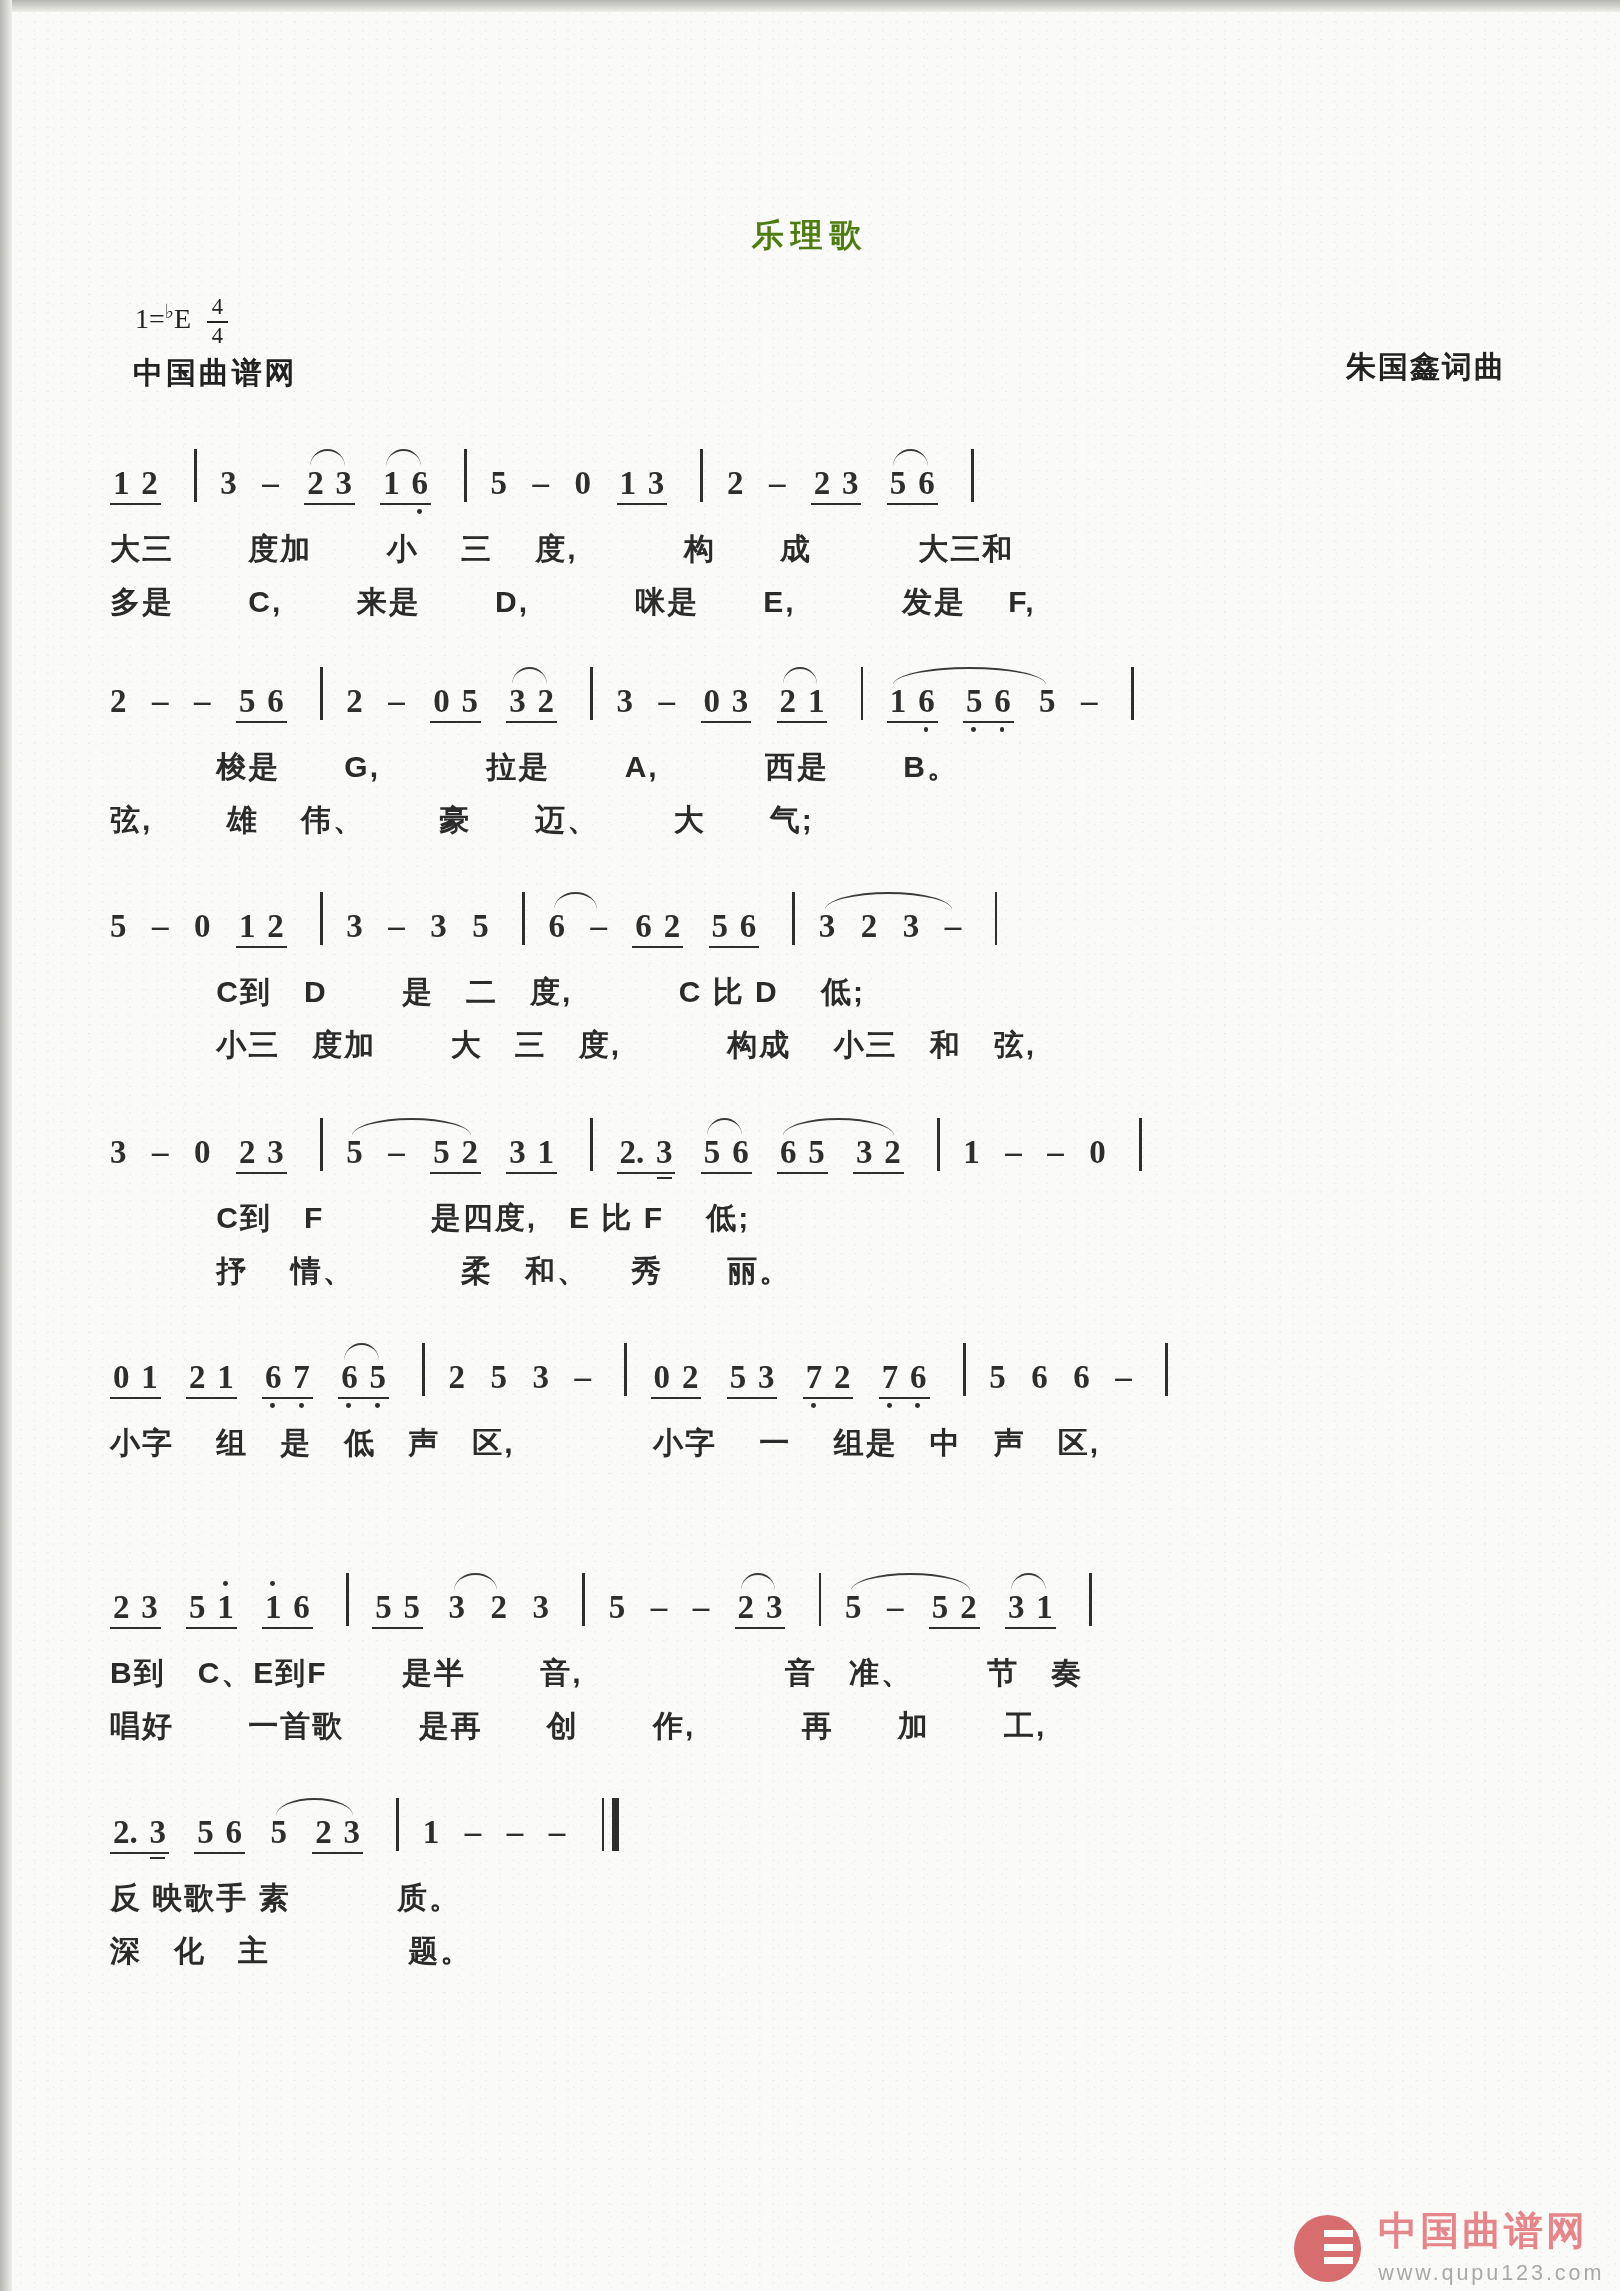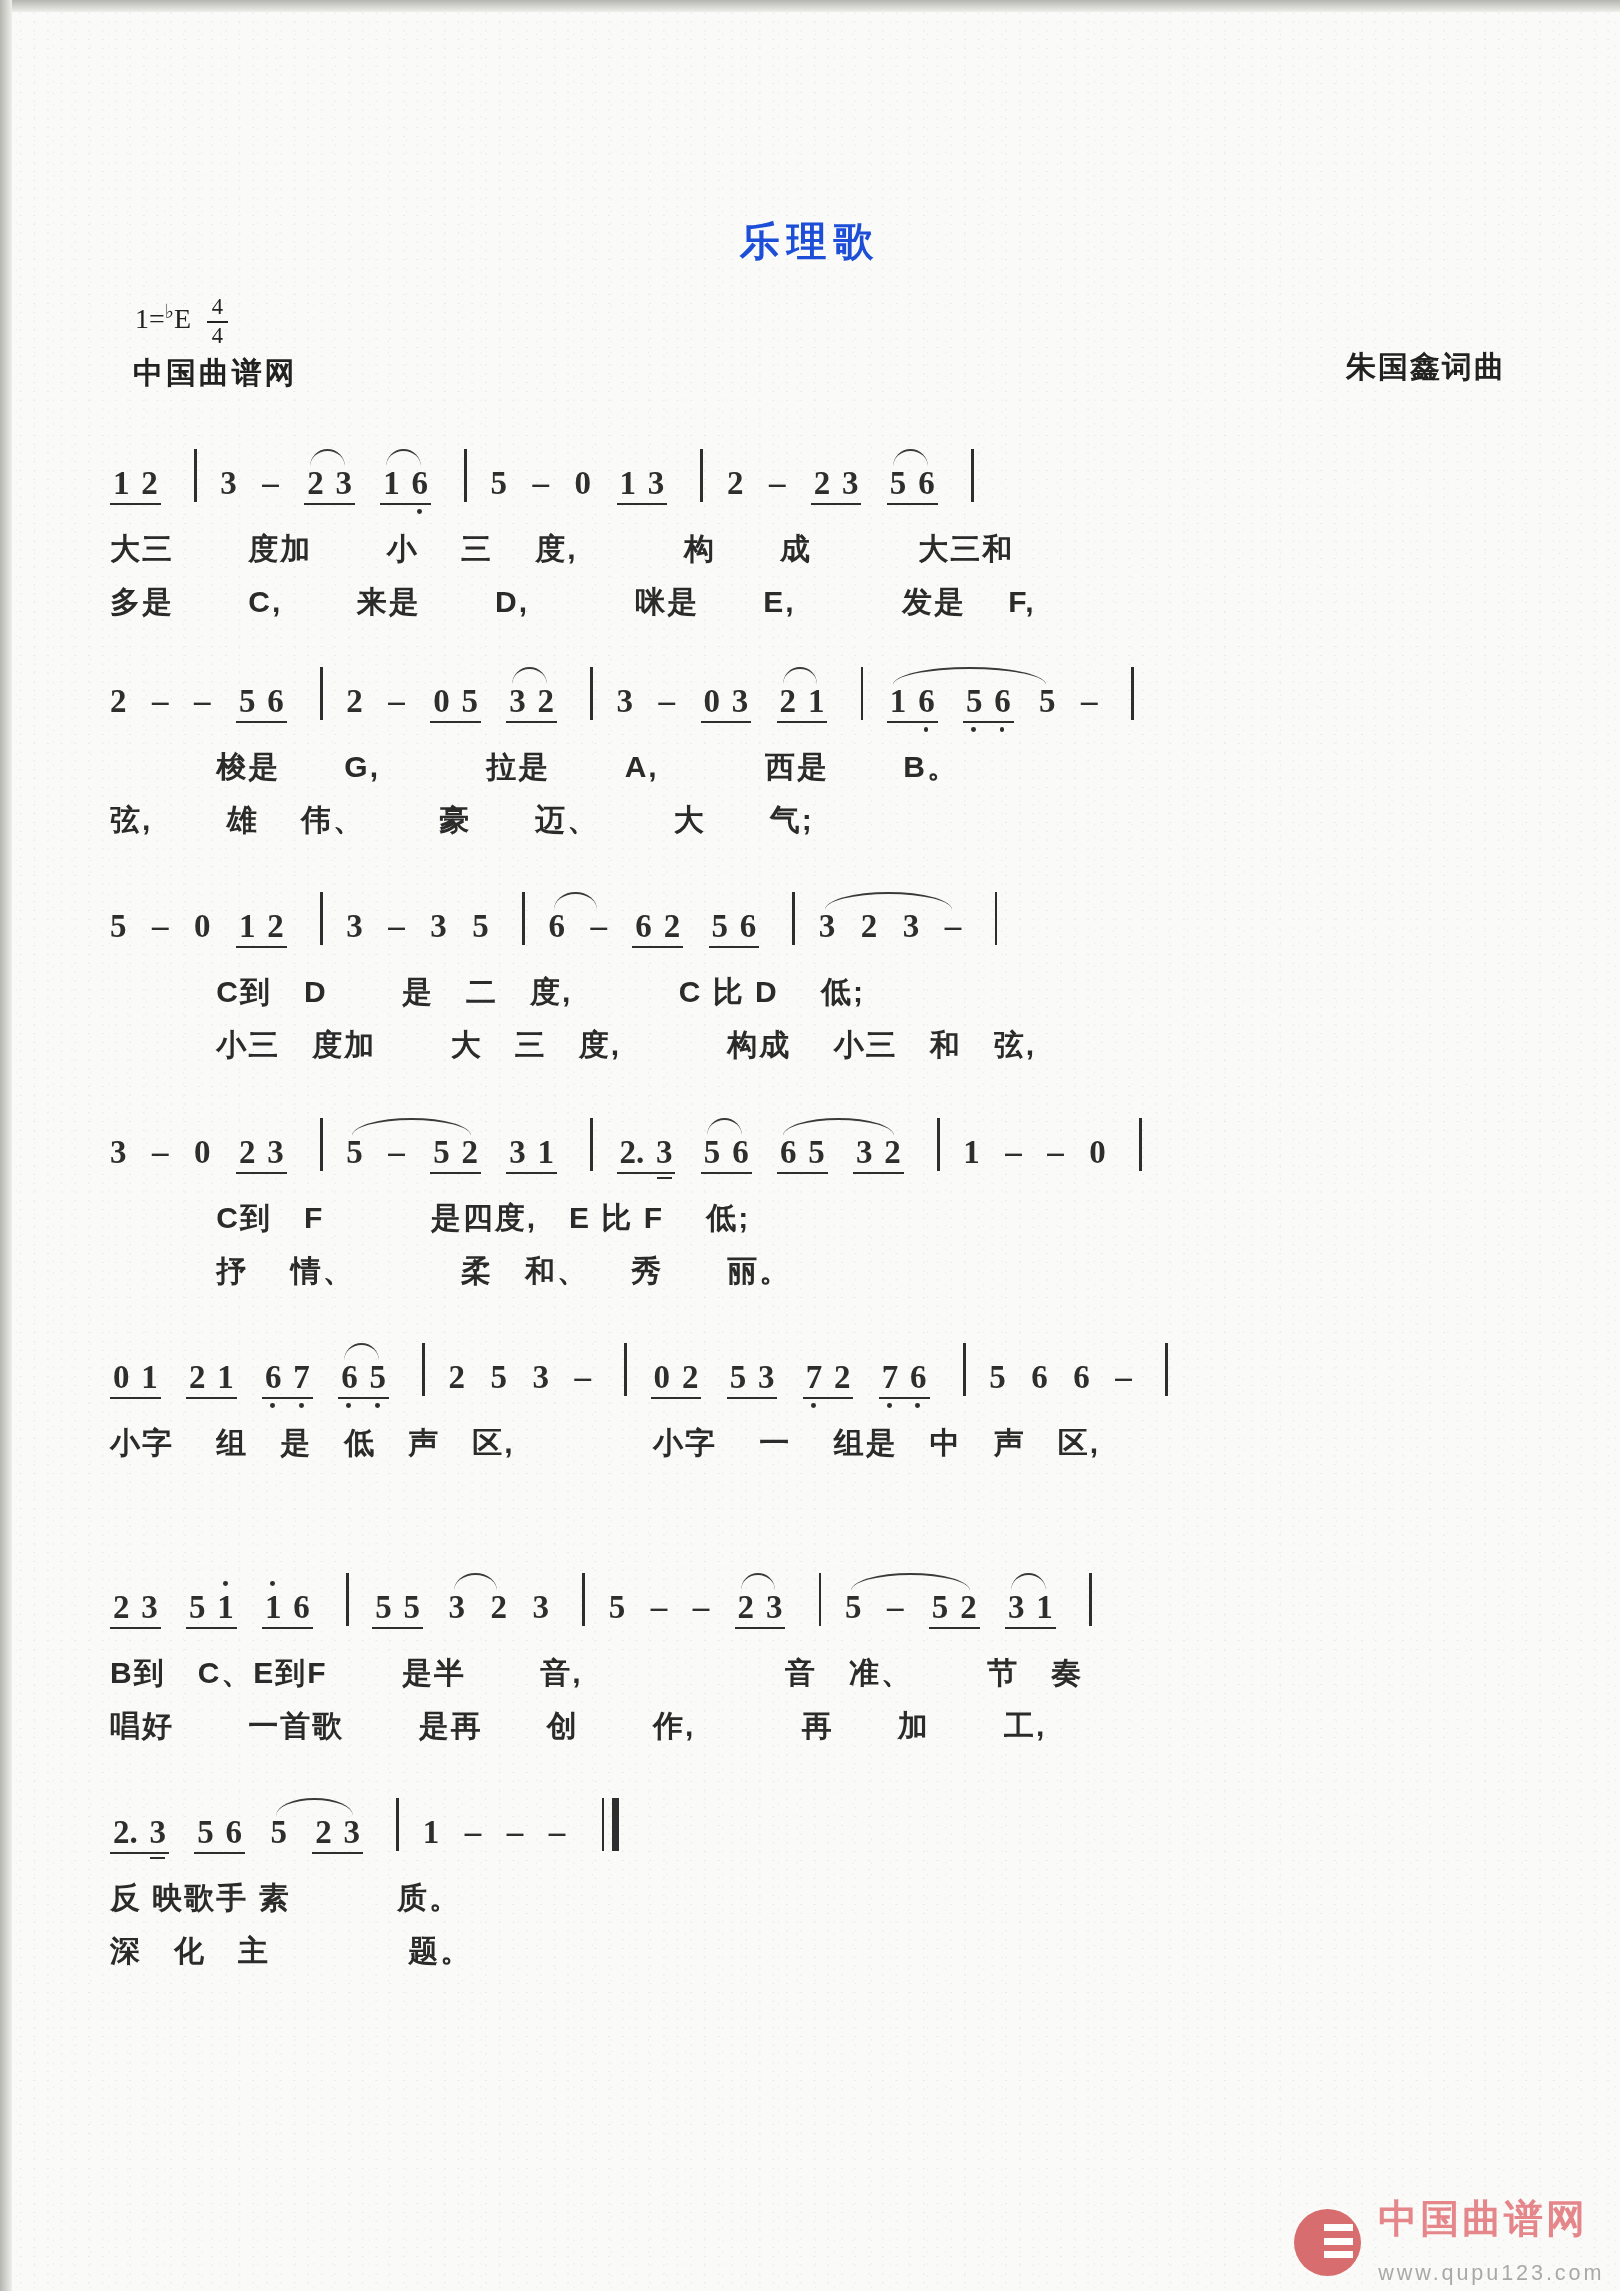--- a/index.html
+++ b/index.html
@@ -4,22 +4,22 @@
 <style>
   html,body{margin:0;padding:0;}
   body{background:#888;font-family:"Liberation Sans",sans-serif;}
   .page{position:relative;width:1620px;height:2292px;background:#fafaf8;overflow:hidden;margin:0 auto;}
   .page::before{content:"";position:absolute;inset:0;
     background-image:radial-gradient(#d7d7d1 1px,transparent 1.2px),radial-gradient(#e2e2dc 1px,transparent 1.2px);
     background-size:13.7px 8.8px,18.6px 11.8px;background-position:0 0,6.9px 4.9px;opacity:.5;pointer-events:none;}
   .edge-top{position:absolute;top:0;left:0;right:0;height:11.8px;background:linear-gradient(#b6b6b1,#eeeeea);}
   .edge-left{position:absolute;top:0;left:0;bottom:0;width:11.8px;background:linear-gradient(90deg,#b6b6b1,#eeeeea);}
 
-  .title{position:absolute;top:214px;left:0;width:100%;text-align:center;font-size:40px;font-weight:bold;
-    letter-spacing:6.9px;color:#1d4ed8;}
+  .title{position:absolute;top:214px;left:0;width:100%;text-align:center;font-size:32px;font-weight:bold;
+    letter-spacing:6.9px;color:#4d7c0f;}
   .keysig{position:absolute;top:294px;left:135px;font-size:28px;color:#222;font-family:"Liberation Serif",serif;white-space:nowrap;}
   .keysig sup{font-size:19.6px;}
   .meter{display:inline-block;vertical-align:middle;margin-left:15.7px;text-align:center;font-size:22.5px;line-height:1;color:#222;}
   .meter .num{display:block;padding:2px 4.9px;}
   .meter .num:first-child{border-bottom:2px solid #222;}
   .tempo{position:absolute;top:353px;left:133px;font-size:30px;font-weight:bold;color:#222;letter-spacing:2.9px;}
   .credit{position:absolute;top:347px;right:114px;font-size:30px;font-weight:bold;color:#222;letter-spacing:2px;text-align:right;}
 
   .system{position:absolute;left:110px;right:69px;}
   .notes{white-space:nowrap;font-family:Liberation Serif, serif;height:69px;padding-top:17.6px;}
@@ -39,21 +39,21 @@
   .endbar{display:inline-block;vertical-align:-7.8px;height:53px;width:7.8px;
     border-left:2.9px solid #2e2e2e;border-right:7.8px solid #2e2e2e;margin-left:11.8px;}
   .lyric{position:relative;font-size:30px;font-weight:600;color:#2b2b2b;white-space:pre;letter-spacing:2px;margin-top:11.8px;line-height:1.35;}
 
   .watermark{position:absolute;right:15.7px;bottom:5.9px;display:flex;align-items:center;gap:17px;}
   .wm-logo{position:relative;width:67px;height:67px;border-radius:50%;background:#cf4a4c;opacity:.8;flex:0 0 auto;}
   .wm-bars{position:absolute;right:8.8px;top:14.7px;width:29px;height:37px;
     background:repeating-linear-gradient(#fff 0 6.9px,rgba(255,255,255,0) 6.9px 13.7px);}
   .wm-col{display:flex;flex-direction:column;align-items:flex-start;}
   .wm-site{font-size:39px;font-weight:bold;color:#e06a70;letter-spacing:2.9px;opacity:.8;line-height:1;}
-  .wm-url{font-size:21.6px;color:#a9a9a9;letter-spacing:2.9px;margin-top:22px;}
+  .wm-url{font-size:21.6px;color:#a9a9a9;letter-spacing:2.9px;margin-top:10px;}
 </style>
 </head>
 <body>
 
 <div class="page">
   <div class="edge-top"></div>
   <div class="edge-left"></div>
 
   <div class="title">乐理歌</div>
 

